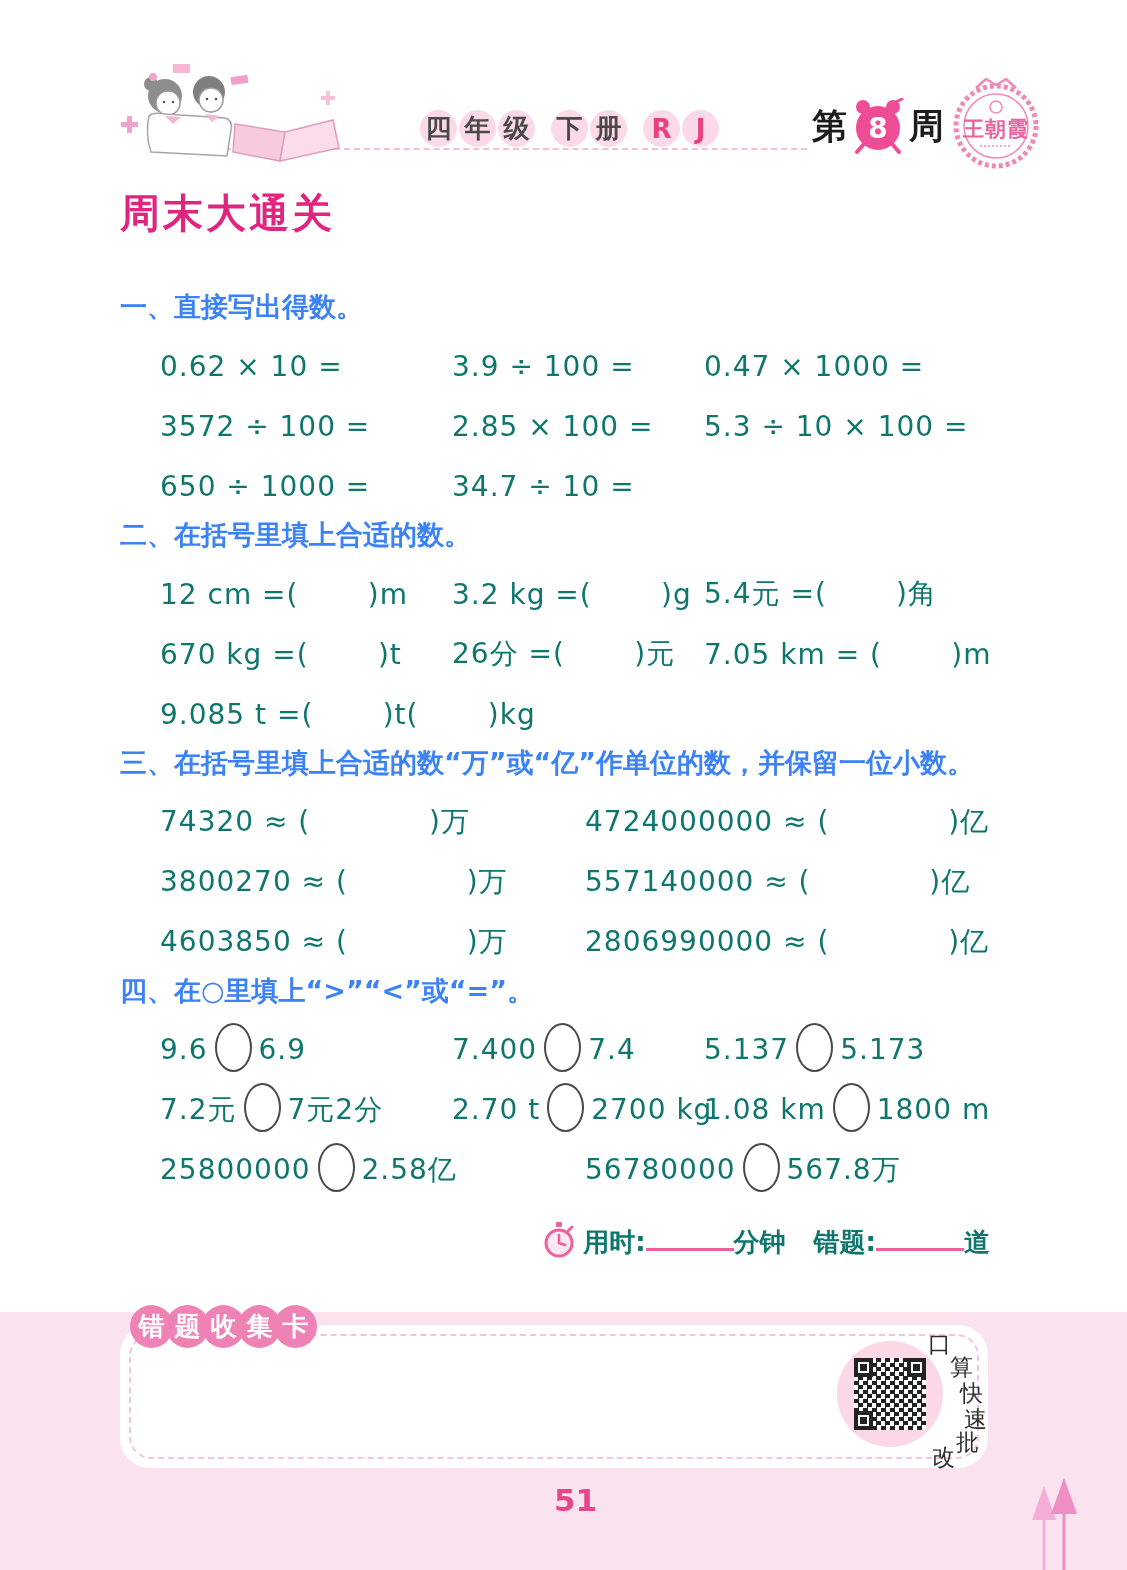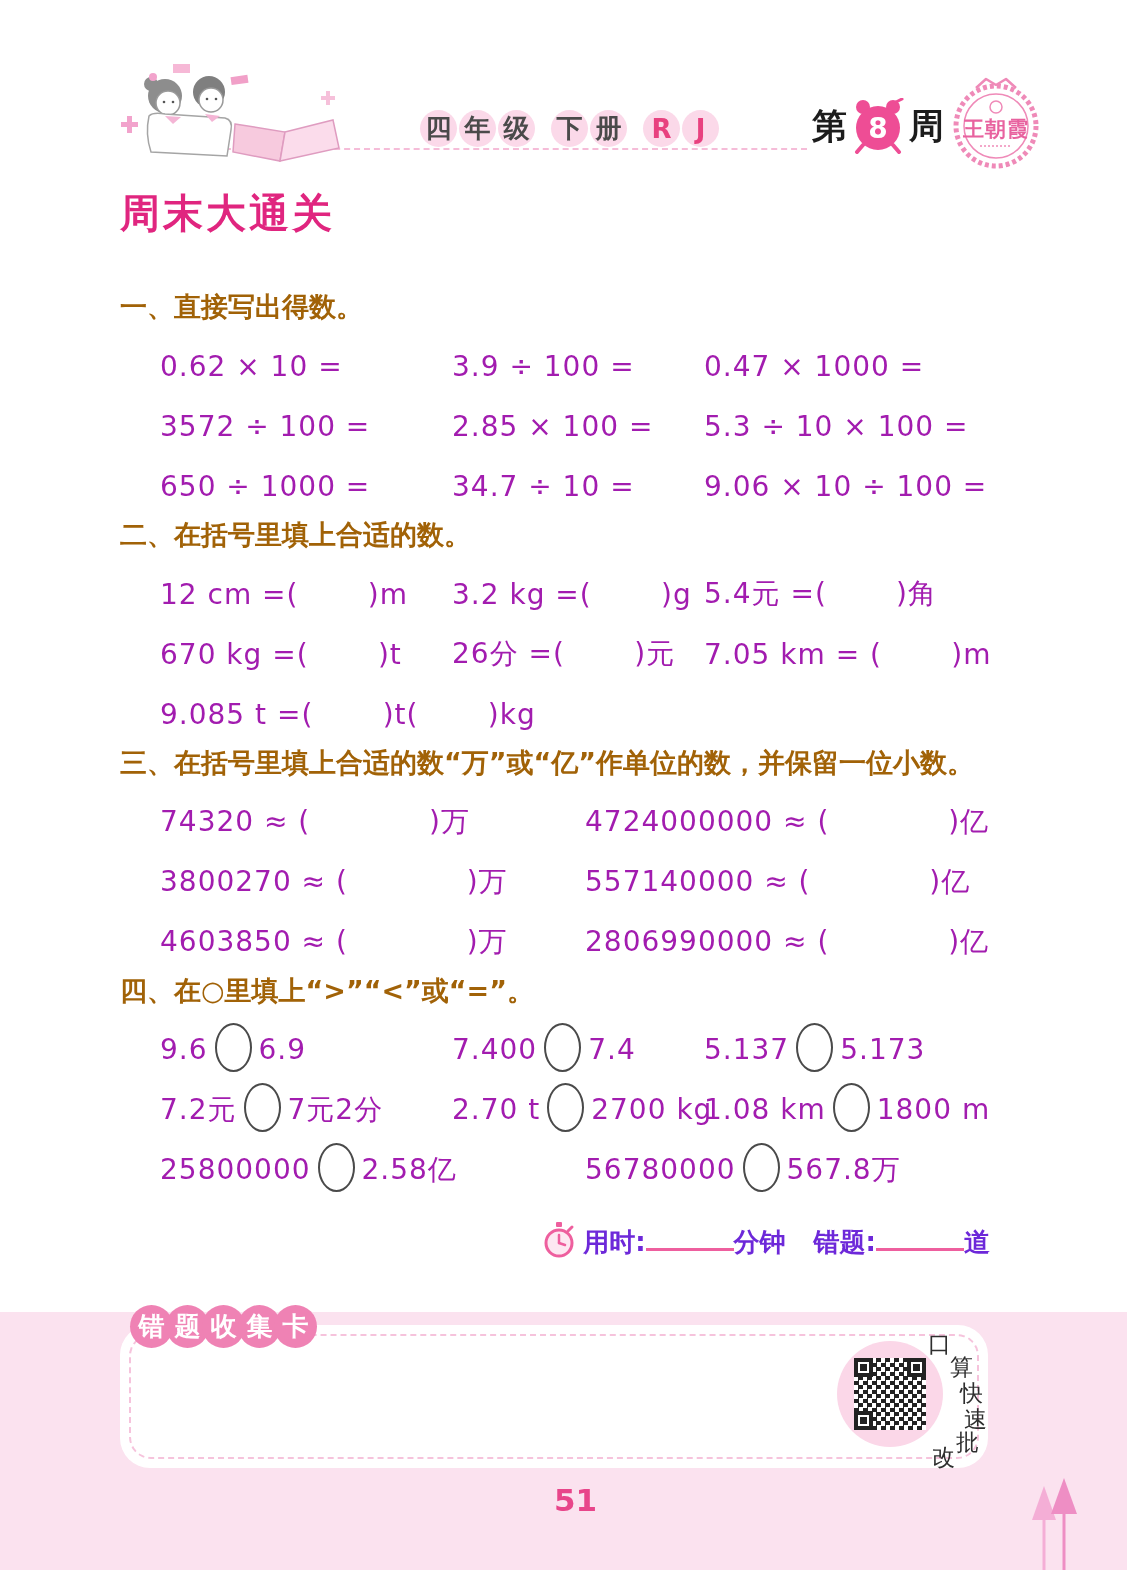--- a/index.html
+++ b/index.html
@@ -22,33 +22,33 @@
   .ggroup:last-child .gchar { color:#e8417f; }
   .week-badge { position:absolute; left:812px; top:98px; display:flex; align-items:center; font-size:35px; font-weight:bold; color:#1c1c1c; }
   .week-badge svg { margin:0 5px; }
   .logo { position:absolute; left:950px; top:74px; }
 
   
   .content { position:absolute; top:170px; left:120px; width:892px; }
   .title { margin:18px 0 0 0; text-align:left; font-size:40px; line-height:50px; font-weight:bold; color:#e0257f; letter-spacing:3px; }
   .qsection { }
   .qsection:first-child { margin-top:50px; }
-  .qheading { font-size:27px; line-height:38px; font-weight:bold; color:#a16207; margin-bottom:10px; }
-  .qrow { display:grid; margin-left:40px; height:60px; align-items:center; font-size:28px; color:#a21caf; letter-spacing:1px; }
+  .qheading { font-size:27px; line-height:38px; font-weight:bold; color:#3b82f6; margin-bottom:10px; }
+  .qrow { display:grid; margin-left:40px; height:60px; align-items:center; font-size:28px; color:#0f766e; letter-spacing:1px; }
   .cols-3 { grid-template-columns:292px 252px auto; }
   .cols-2 { grid-template-columns:425px auto; }
   .qcell { white-space:pre; }
   .cmp-circle {
     display:inline-block; width:33px; height:45px; border:2px solid #4a4a4a;
     border-radius:50%; vertical-align:middle; margin:0 7px; transform:translateY(-3px);
     background:#fff;
   }
 
   
-  .timer-line { margin-top:22px; text-align:right; padding-right:22px; font-size:26px; font-weight:bold; color:#6d28d9; }
+  .timer-line { margin-top:22px; text-align:right; padding-right:22px; font-size:26px; font-weight:bold; color:#0f766e; }
   .timer-line svg { vertical-align:-7px; margin-right:8px; }
   .blank { display:inline-block; width:88px; border-bottom:3px solid #ee5f9e; height:24px; }
   .gap { display:inline-block; width:28px; }
 
   
   .pink-band { position:absolute; left:0; top:1312px; width:100%; height:258px; background:#fbe2ef; }
   .card { position:absolute; left:120px; top:1325px; width:868px; height:143px; background:#fff; border-radius:30px; }
   .card-inner { position:absolute; inset:9px; border:2px dashed #f6c3dc; border-radius:22px; }
   .card-label { position:absolute; left:17px; top:-20px; display:flex; }
   .scallop {
@@ -153,21 +153,20 @@
             <div class="qcell">0.47 × 1000 =</div>
           </div>
           <div class="qrow cols-3">
             <div class="qcell">3572 ÷ 100 =</div>
             <div class="qcell">2.85 × 100 =</div>
             <div class="qcell">5.3 ÷ 10 × 100 =</div>
           </div>
           <div class="qrow cols-3">
             <div class="qcell">650 ÷ 1000 =</div>
             <div class="qcell">34.7 ÷ 10 =</div>
-            <div class="qcell">9.06 × 10 ÷ 100 =</div>
           </div>
         </section>
         <section class="qsection">
           <div class="qheading">二、在括号里填上合适的数。</div>
           <div class="qrow cols-3">
             <div class="qcell">12 cm =(       )m</div>
             <div class="qcell">3.2 kg =(       )g</div>
             <div class="qcell">5.4元 =(       )角</div>
           </div>
           <div class="qrow cols-3">

